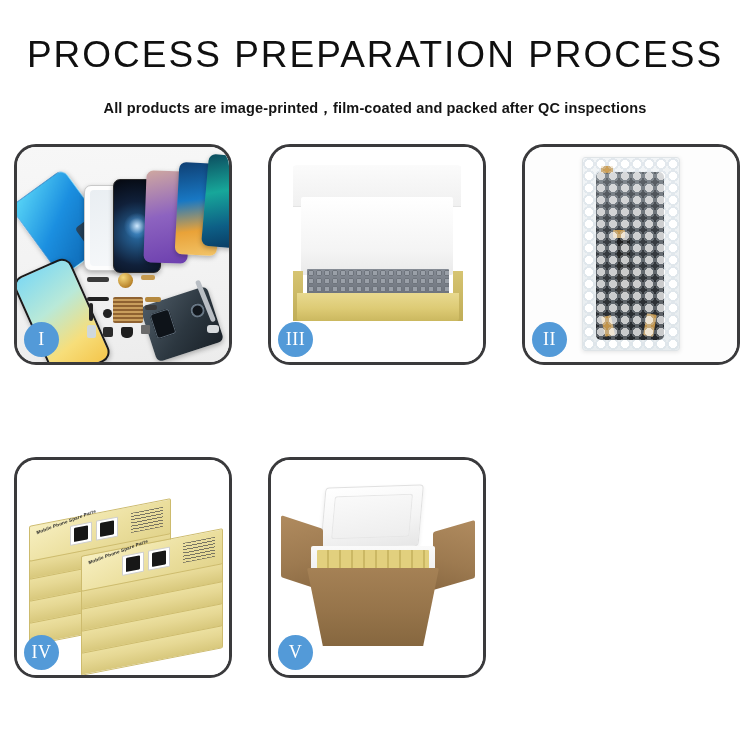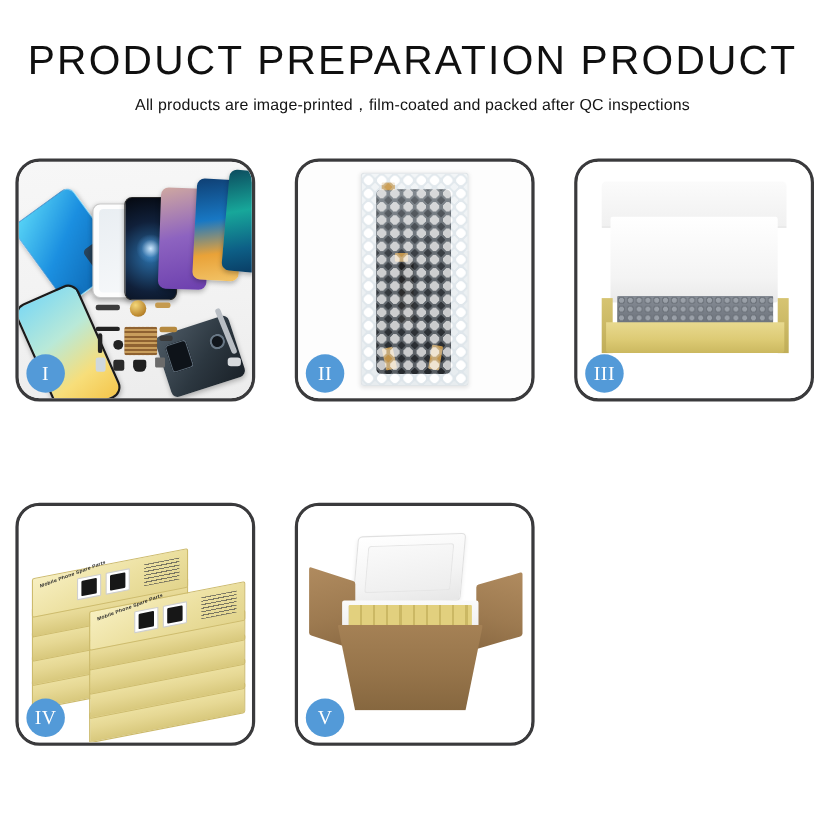--- a/index.html
+++ b/index.html
@@ -16,24 +16,24 @@
   .header{padding-top:36px;text-align:center;}
   .title{
     font-size:37px;
     letter-spacing:2.0px;
     font-weight:400;
     color:#101010;
     line-height:1.05;
     font-family:"Liberation Sans", sans-serif;
   }
   .subtitle{
-    margin-top:11px;
+    margin-top:24px;
     font-size:14.5px;
     color:#141414;
-    font-weight:400;
+    font-weight:700;
     letter-spacing:0.15px;
   }
 
   
   .grid{
     position:absolute;
     left:14px;top:144px;
     width:722px;height:534px;
     display:grid;
     grid-template-columns:repeat(3,218px);
@@ -323,21 +323,21 @@
     position:absolute;left:44px;top:152px;width:14px;height:16px;
     background:#a07d52;opacity:.85;transform:skewY(14deg);
   }
 </style>
 </head>
 <body>
 
 <div class="page">
 
   <div class="header">
-    <div class="title">PRODUCT PREPARATION PRODUCT</div>
+    <div class="title">PROCESS PREPARATION PROCESS</div>
     <div class="subtitle">All products are image-printed，film-coated and packed after QC inspections</div>
   </div>
 
   <div class="grid">
 
     <div class="cell">
       <div class="photo p1">
         <div class="phone ph-blue"></div>
         <div class="phone ph-glass"></div>
         <div class="phone ph-dark"></div>
@@ -359,44 +359,44 @@
         <span class="flex-cable" style="left:86px;top:180px;width:10px;height:10px;background:#2a2a2a;border-radius:2px;"></span>
         <span class="flex-cable" style="left:104px;top:180px;width:12px;height:11px;background:#1f1f1f;border-radius:2px 2px 5px 5px;"></span>
         <span class="flex-cable" style="left:124px;top:178px;width:9px;height:9px;background:#6b6b6b;border-radius:1px;"></span>
         <span class="flex-cable" style="left:186px;top:132px;width:5px;height:44px;background:#b9bec4;border-radius:3px;transform:rotate(-22deg);"></span>
         <span class="flex-cable" style="left:190px;top:178px;width:12px;height:8px;background:#d7dadd;border-radius:3px;"></span>
       </div>
       <div class="badge">I</div>
     </div>
 
     <div class="cell">
+      <div class="photo p3">
+        <div class="box3-lid"></div>
+        <div class="box3-foamback"></div>
+        <div class="box3-bubbles"></div>
+        <div class="box3-left"></div>
+        <div class="box3-right"></div>
+        <div class="box3-front"></div>
+      </div>
+      <div class="badge">III</div>
+    </div>
+
+    <div class="cell">
       <div class="photo p2">
         <div class="bubble-bag">
           <div class="inner-screen"></div>
           <div class="connector"></div>
           <span class="tape" style="left:18px;top:8px;width:12px;height:7px;"></span>
           <span class="tape" style="left:30px;top:72px;width:12px;height:8px;"></span>
           <span class="tape" style="left:20px;top:158px;width:10px;height:20px;transform:rotate(-12deg);"></span>
           <span class="tape" style="left:62px;top:156px;width:10px;height:22px;transform:rotate(10deg);"></span>
           <div class="bubble-overlay"></div>
         </div>
       </div>
       <div class="badge">II</div>
-    </div>
-
-    <div class="cell">
-      <div class="photo p3">
-        <div class="box3-lid"></div>
-        <div class="box3-foamback"></div>
-        <div class="box3-bubbles"></div>
-        <div class="box3-left"></div>
-        <div class="box3-right"></div>
-        <div class="box3-front"></div>
-      </div>
-      <div class="badge">III</div>
     </div>
 
     <div class="cell">
       <div class="photo p4">
         <div class="stackwrap">
 
           <div class="slab" style="left:4px;top:122px;"></div>
           <div class="slab" style="left:4px;top:100px;"></div>
           <div class="slab" style="left:4px;top:78px;"></div>
           <div class="slab" style="left:4px;top:56px;"></div>

